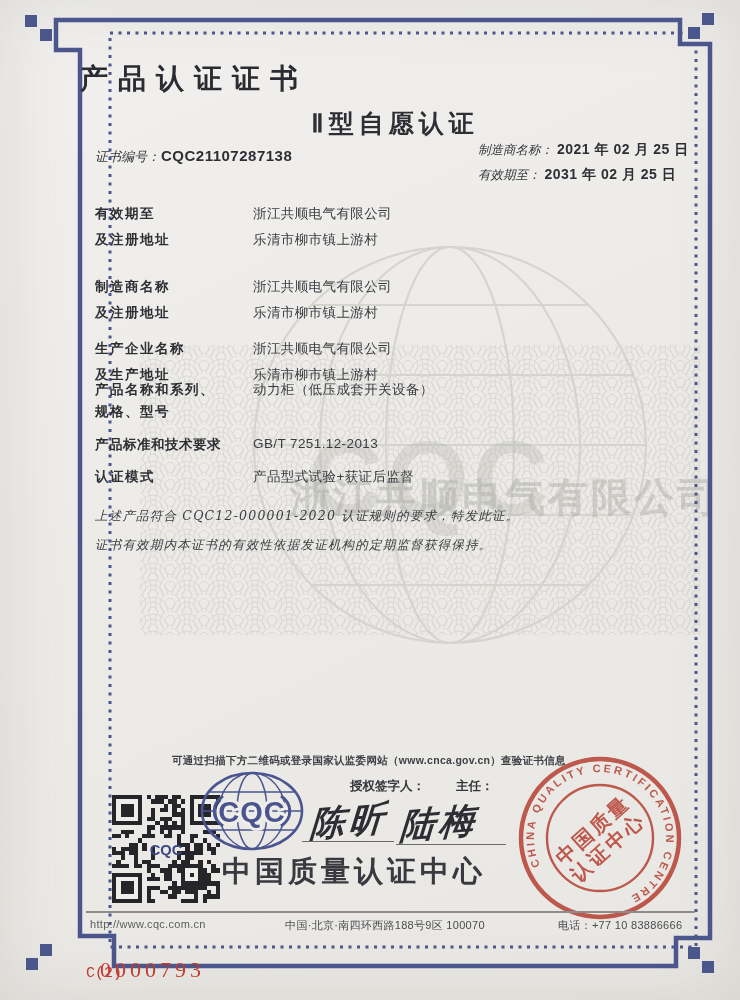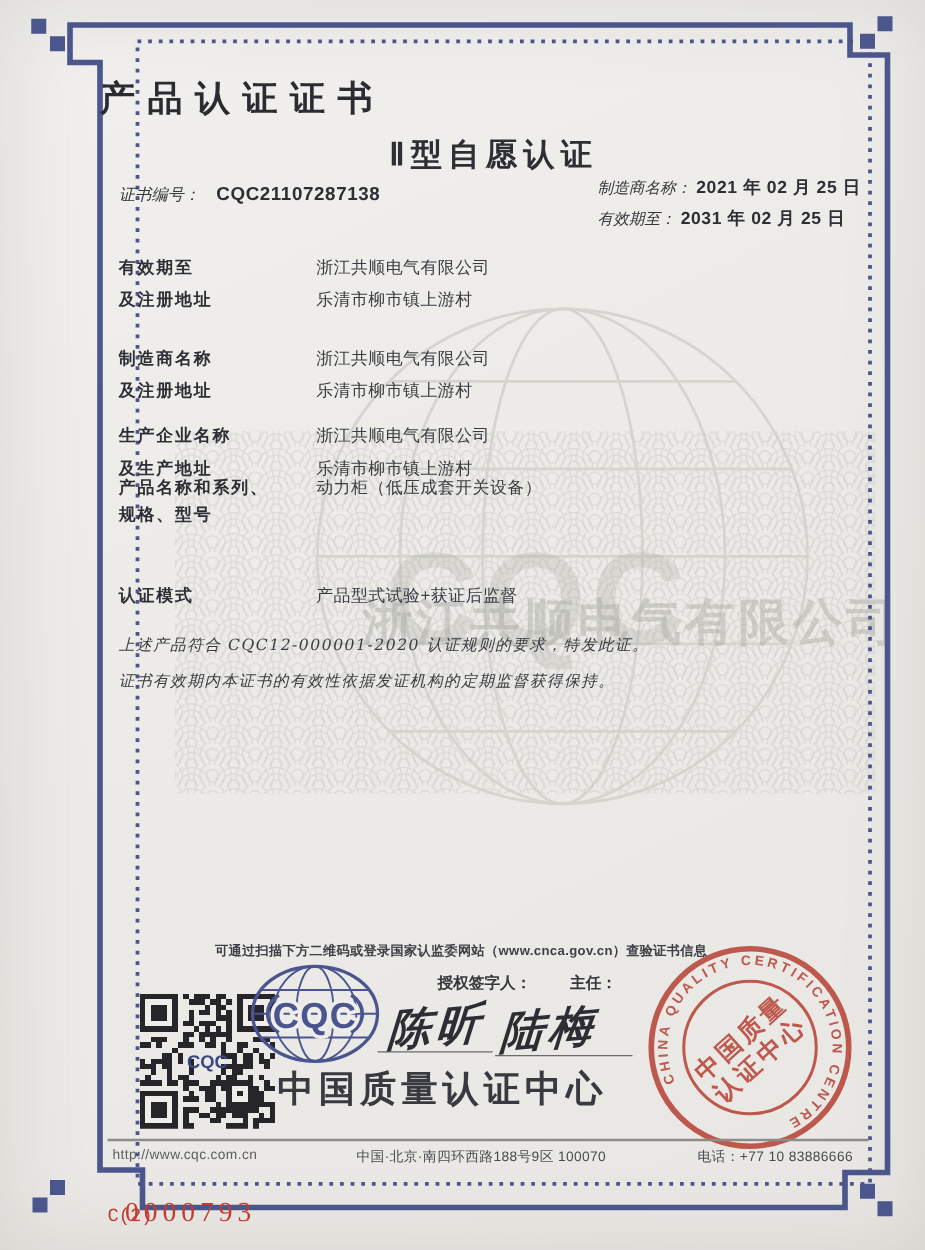--- a/index.html
+++ b/index.html
@@ -10,21 +10,21 @@
   .abs{position:absolute;}
   svg{display:block;}
   
   .title{left:80px;top:60px;width:630px;text-align:left;font-size:28px;font-weight:bold;
          letter-spacing:10px;color:#2b2c32;}
   .subtitle{left:80px;top:107px;width:630px;text-align:center;font-size:25px;font-weight:600;
             letter-spacing:5px;color:#2e2f35;font-family:Liberation Serif, serif;}
   .kai{font-family:"DejaVu Serif",serif;font-style:italic;}
   .certno-row{left:95px;top:147px;font-size:13px;}
   .certno-row .val{font-family:"Liberation Sans",sans-serif;font-style:normal;font-size:15px;
-                   font-weight:600;letter-spacing:.5px;color:#2e2f35;margin-left:13px;}
+                   font-weight:600;letter-spacing:.5px;color:#2e2f35;margin-left:1px;}
   .date-row{left:478px;font-size:12.5px;}
   .date-row .val{font-style:normal;font-weight:600;font-size:14px;letter-spacing:.5px;
                  color:#2e2f35;margin-left:4px;font-family:"Liberation Sans",sans-serif;}
   .frow{position:absolute;left:95px;width:612px;display:flex;align-items:flex-start;}
   .flabel{width:158px;font-size:13.5px;font-weight:bold;letter-spacing:1.5px;color:#2e2f34;flex:none;}
   .fvalue{flex:1;font-size:13.5px;letter-spacing:.4px;color:#3a3b40;}
   .fvalue.small{font-size:13px;letter-spacing:0;}
   .stmt{left:95px;width:600px;font-size:12.5px;letter-spacing:1.2px;color:#3b3c42;}
   .note{left:172px;top:754px;font-size:10.5px;letter-spacing:.3px;color:#3f4046;font-weight:bold;}
   .signer-label{top:778px;font-size:12.5px;font-weight:600;color:#35363b;}
@@ -141,20 +141,24 @@
   </div>
 
   <div class="frow" style="top:381px;z-index:2;top:381px">
     <div class="flabel">产品名称和系列、</div>
     <div class="fvalue">动力柜（低压成套开关设备）</div>
   </div>
   <div class="frow" style="top:403px">
     <div class="flabel">规格、型号</div>
   </div>
 
+  <div class="frow" style="top:436px">
+    <div class="flabel" style="letter-spacing:.5px">产品标准和技术要求</div>
+    <div class="fvalue">GB/T 7251.12-2013</div>
+  </div>
   <div class="frow" style="top:468px">
     <div class="flabel">认证模式</div>
     <div class="fvalue">产品型式试验+获证后监督</div>
   </div>
 
   <div class="abs stmt kai" style="top:508px">上述产品符合 CQC12-000001-2020 认证规则的要求，特发此证。</div>
   <div class="abs stmt kai" style="top:537px">证书有效期内本证书的有效性依据发证机构的定期监督获得保持。</div>
 
   <div class="abs note">可通过扫描下方二维码或登录国家认监委网站（www.cnca.gov.cn）查验证书信息</div>
 

